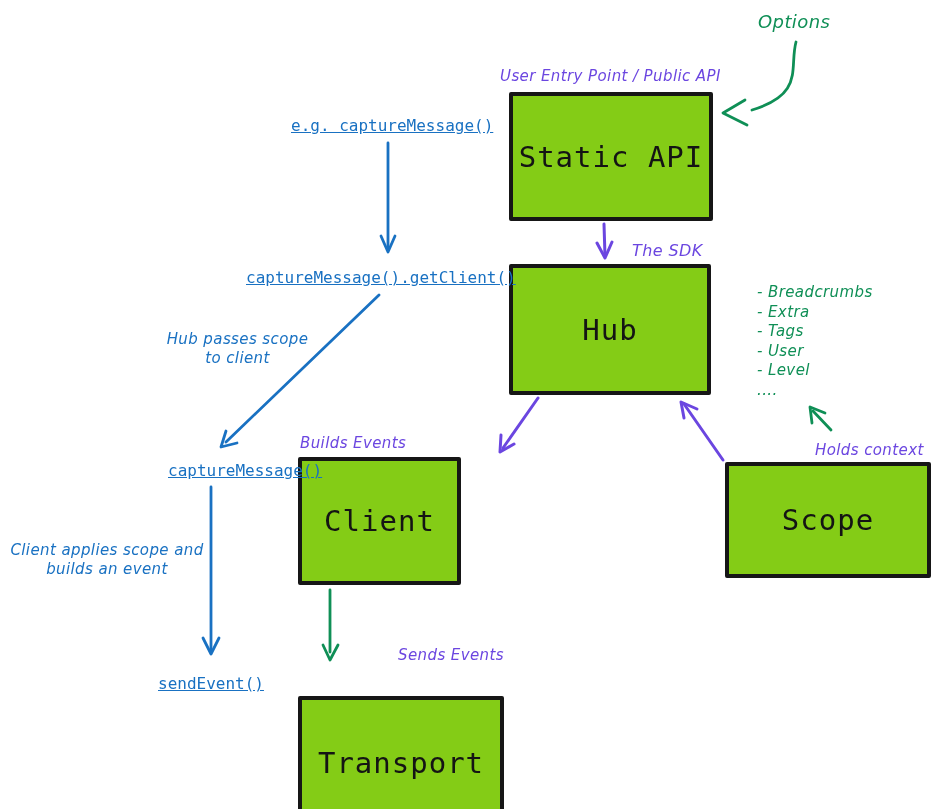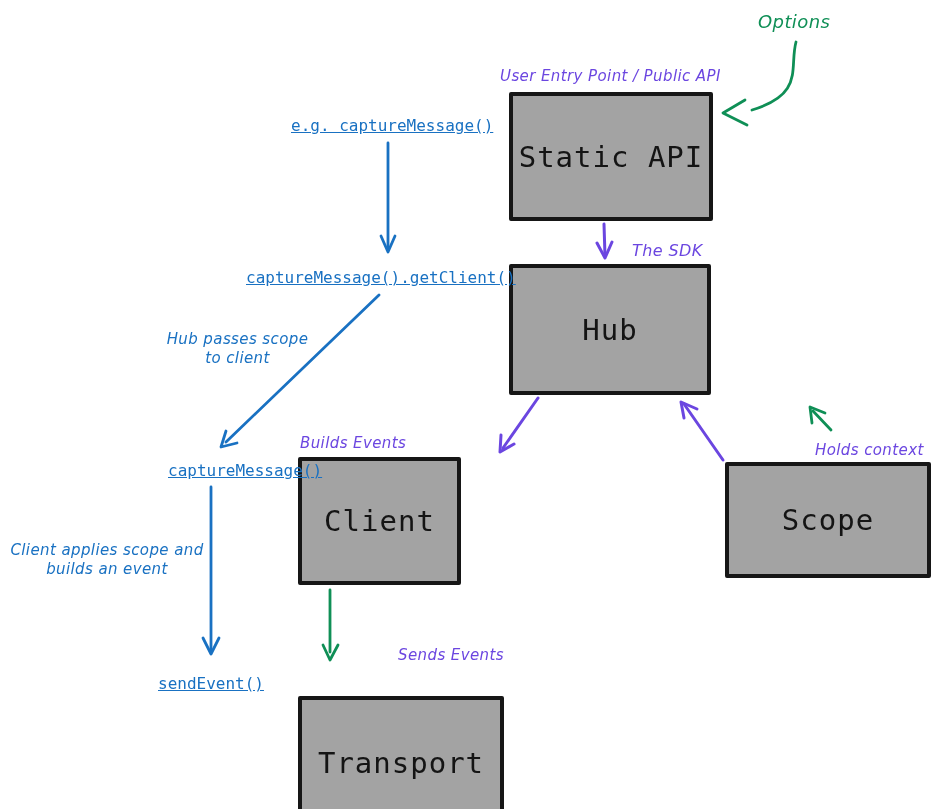--- a/index.html
+++ b/index.html
@@ -1,21 +1,21 @@
 <!DOCTYPE html>
 <html style="--purple: #6b46e0; --blue: #1971c2; --green: #0f8f56; --ink: #161616;"><head>
 <meta charset="utf-8">
 <style>
   html,body{margin:0;padding:0;background:#fff;}
   #canvas{
     position:relative;width:938px;height:809px;background:#ffffff;
     overflow:hidden;font-family:"DejaVu Sans",sans-serif;
   }
   .node{
-    position:absolute;border:4px solid #161616;border-radius:2px;background:#a3a3a3;
+    position:absolute;border:4px solid #161616;border-radius:2px;background:#84cc16;
     display:flex;align-items:center;justify-content:center;box-sizing:border-box;
   }
   .node-label{
     font-family:"DejaVu Sans Mono",monospace;font-size:29px;color:#141414;
     letter-spacing:1px;white-space:nowrap;
   }
   .code{
     position:absolute;font-family:"DejaVu Sans Mono",monospace;font-size:16px;
     color:var(--blue);white-space:nowrap;text-decoration:underline;
   }
@@ -132,14 +132,22 @@
   </div>
 
   <div class="code" style="left:291px;top:116px;">e.g. captureMessage()</div>
 
   <div class="code" style="left:246px;top:268px;">captureMessage().getClient()</div>
 
   <div class="code" style="left:128px;top:461px;margin-left:40px;">captureMessage()</div>
 
   <div class="code" style="left:158px;top:674px;">sendEvent()</div>
 
+  <div class="scope-list" style="left:757px;top:283px;">
+    <div>- Breadcrumbs</div>
+    <div>- Extra</div>
+    <div>- Tags</div>
+    <div>- User</div>
+    <div>- Level</div>
+    <div>....</div>
+  </div>
 
 </div>
 
 </body></html>

